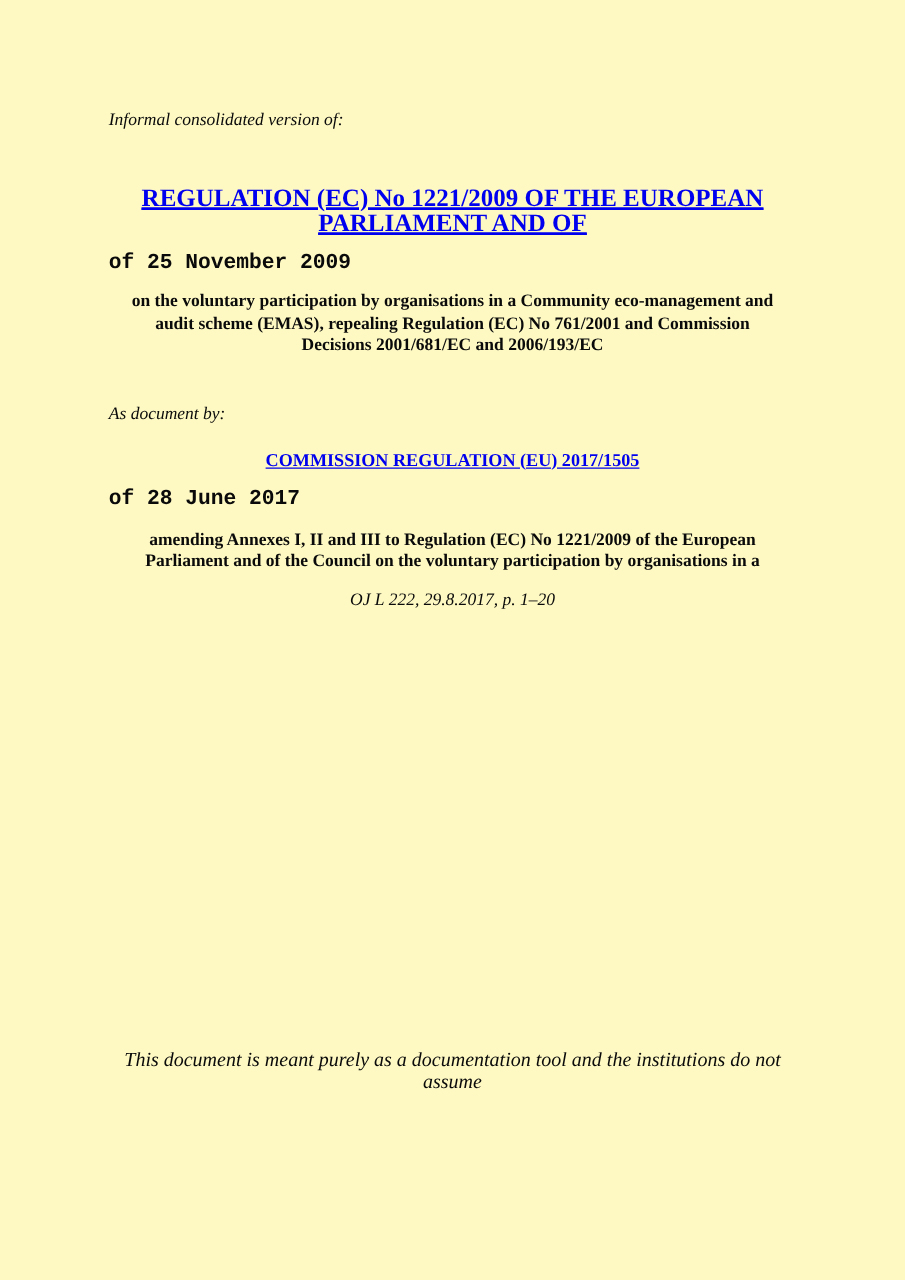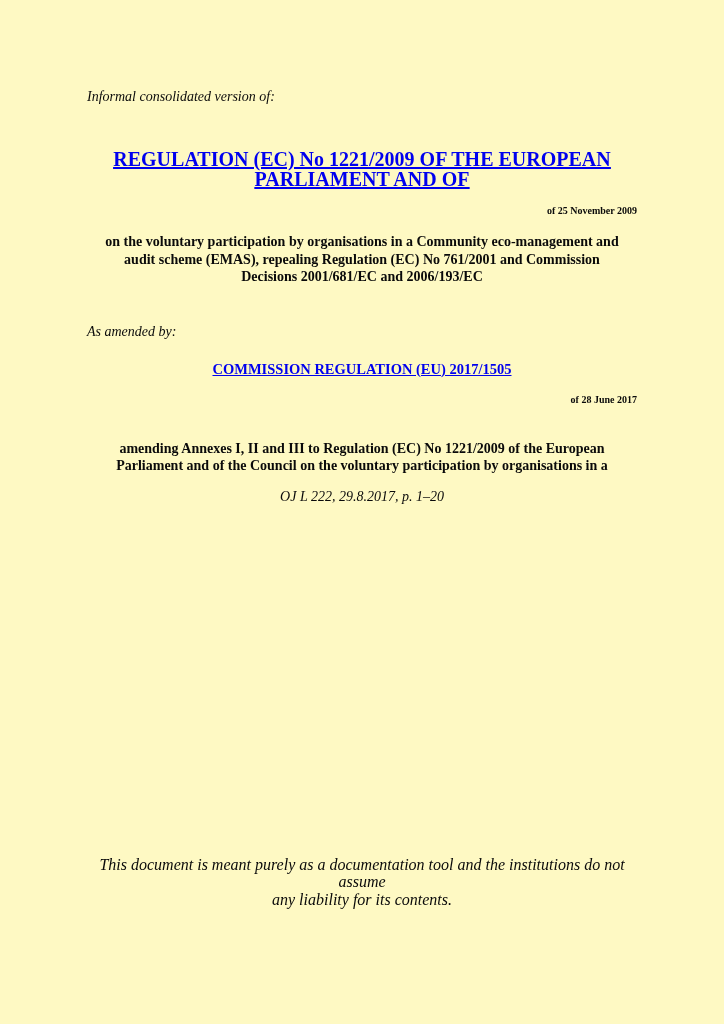--- a/index.html
+++ b/index.html
@@ -29,24 +29,25 @@
     text-align: center;
   }
   .doc-link {
     color: #0000ee;
     text-decoration: underline;
     cursor: pointer;
   }
   .doc-link .line { display: block; text-decoration: underline; }
   .date-line {
     margin-top: 13px;
-    font-size: 10px;
+    font-size: 17px;
     font-weight: bold;
     line-height: 17px;
-    text-align: right;
+    text-align: left;
+    font-family: Liberation Mono, monospace;
   }
   .subject {
     margin-top: 14px;
     font-size: 14px;
     font-weight: bold;
     line-height: 17.5px;
     text-align: center;
   }
   .subject .line { display: block; }
   .oj-ref {
@@ -58,21 +59,21 @@
   }
   .amended-note { margin-top: 37px; }
   .link-single {
     margin-top: 19px;
     font-size: 14.5px;
     font-weight: bold;
     line-height: 20px;
     text-align: center;
   }
   .date-line-2 { margin-top: 12px; }
-  .subject-2 { margin-top: 32px; }
+  .subject-2 { margin-top: 16px; }
   .oj-ref-2 { margin-top: 13px; }
   .disclaimer {
     margin-top: 351px;
     font-size: 16px;
     font-style: italic;
     line-height: 17.5px;
     text-align: center;
   }
   .disclaimer .line { display: block; }
 </style>
@@ -92,34 +93,33 @@
 
     <p class="date-line">of 25 November 2009</p>
 
     <p class="subject">
       <span class="line">on the voluntary participation by organisations in a Community eco-management and</span>
       <span class="line">audit scheme (EMAS), repealing Regulation (EC) No 761/2001 and Commission</span>
       <span class="line">Decisions 2001/681/EC and 2006/193/EC</span>
     </p>
 
 
-    <p class="note amended-note">As amended by:</p>
+    <p class="note amended-note">As document by:</p>
 
     <h2 class="link-single">
       <a class="doc-link" href="#">COMMISSION REGULATION (EU) 2017/1505</a>
     </h2>
 
     <p class="date-line date-line-2">of 28 June 2017</p>
 
     <p class="subject subject-2">
       <span class="line">amending Annexes I, II and III to Regulation (EC) No 1221/2009 of the European</span>
       <span class="line">Parliament and of the Council on the voluntary participation by organisations in a</span>
     </p>
 
     <p class="oj-ref oj-ref-2">OJ L 222, 29.8.2017, p. 1–20</p>
 
     <p class="disclaimer">
       <span class="line">This document is meant purely as a documentation tool and the institutions do not assume</span>
-      <span class="line">any liability for its contents.</span>
     </p>
 
   </div>
 </div>
 
 </body></html>

